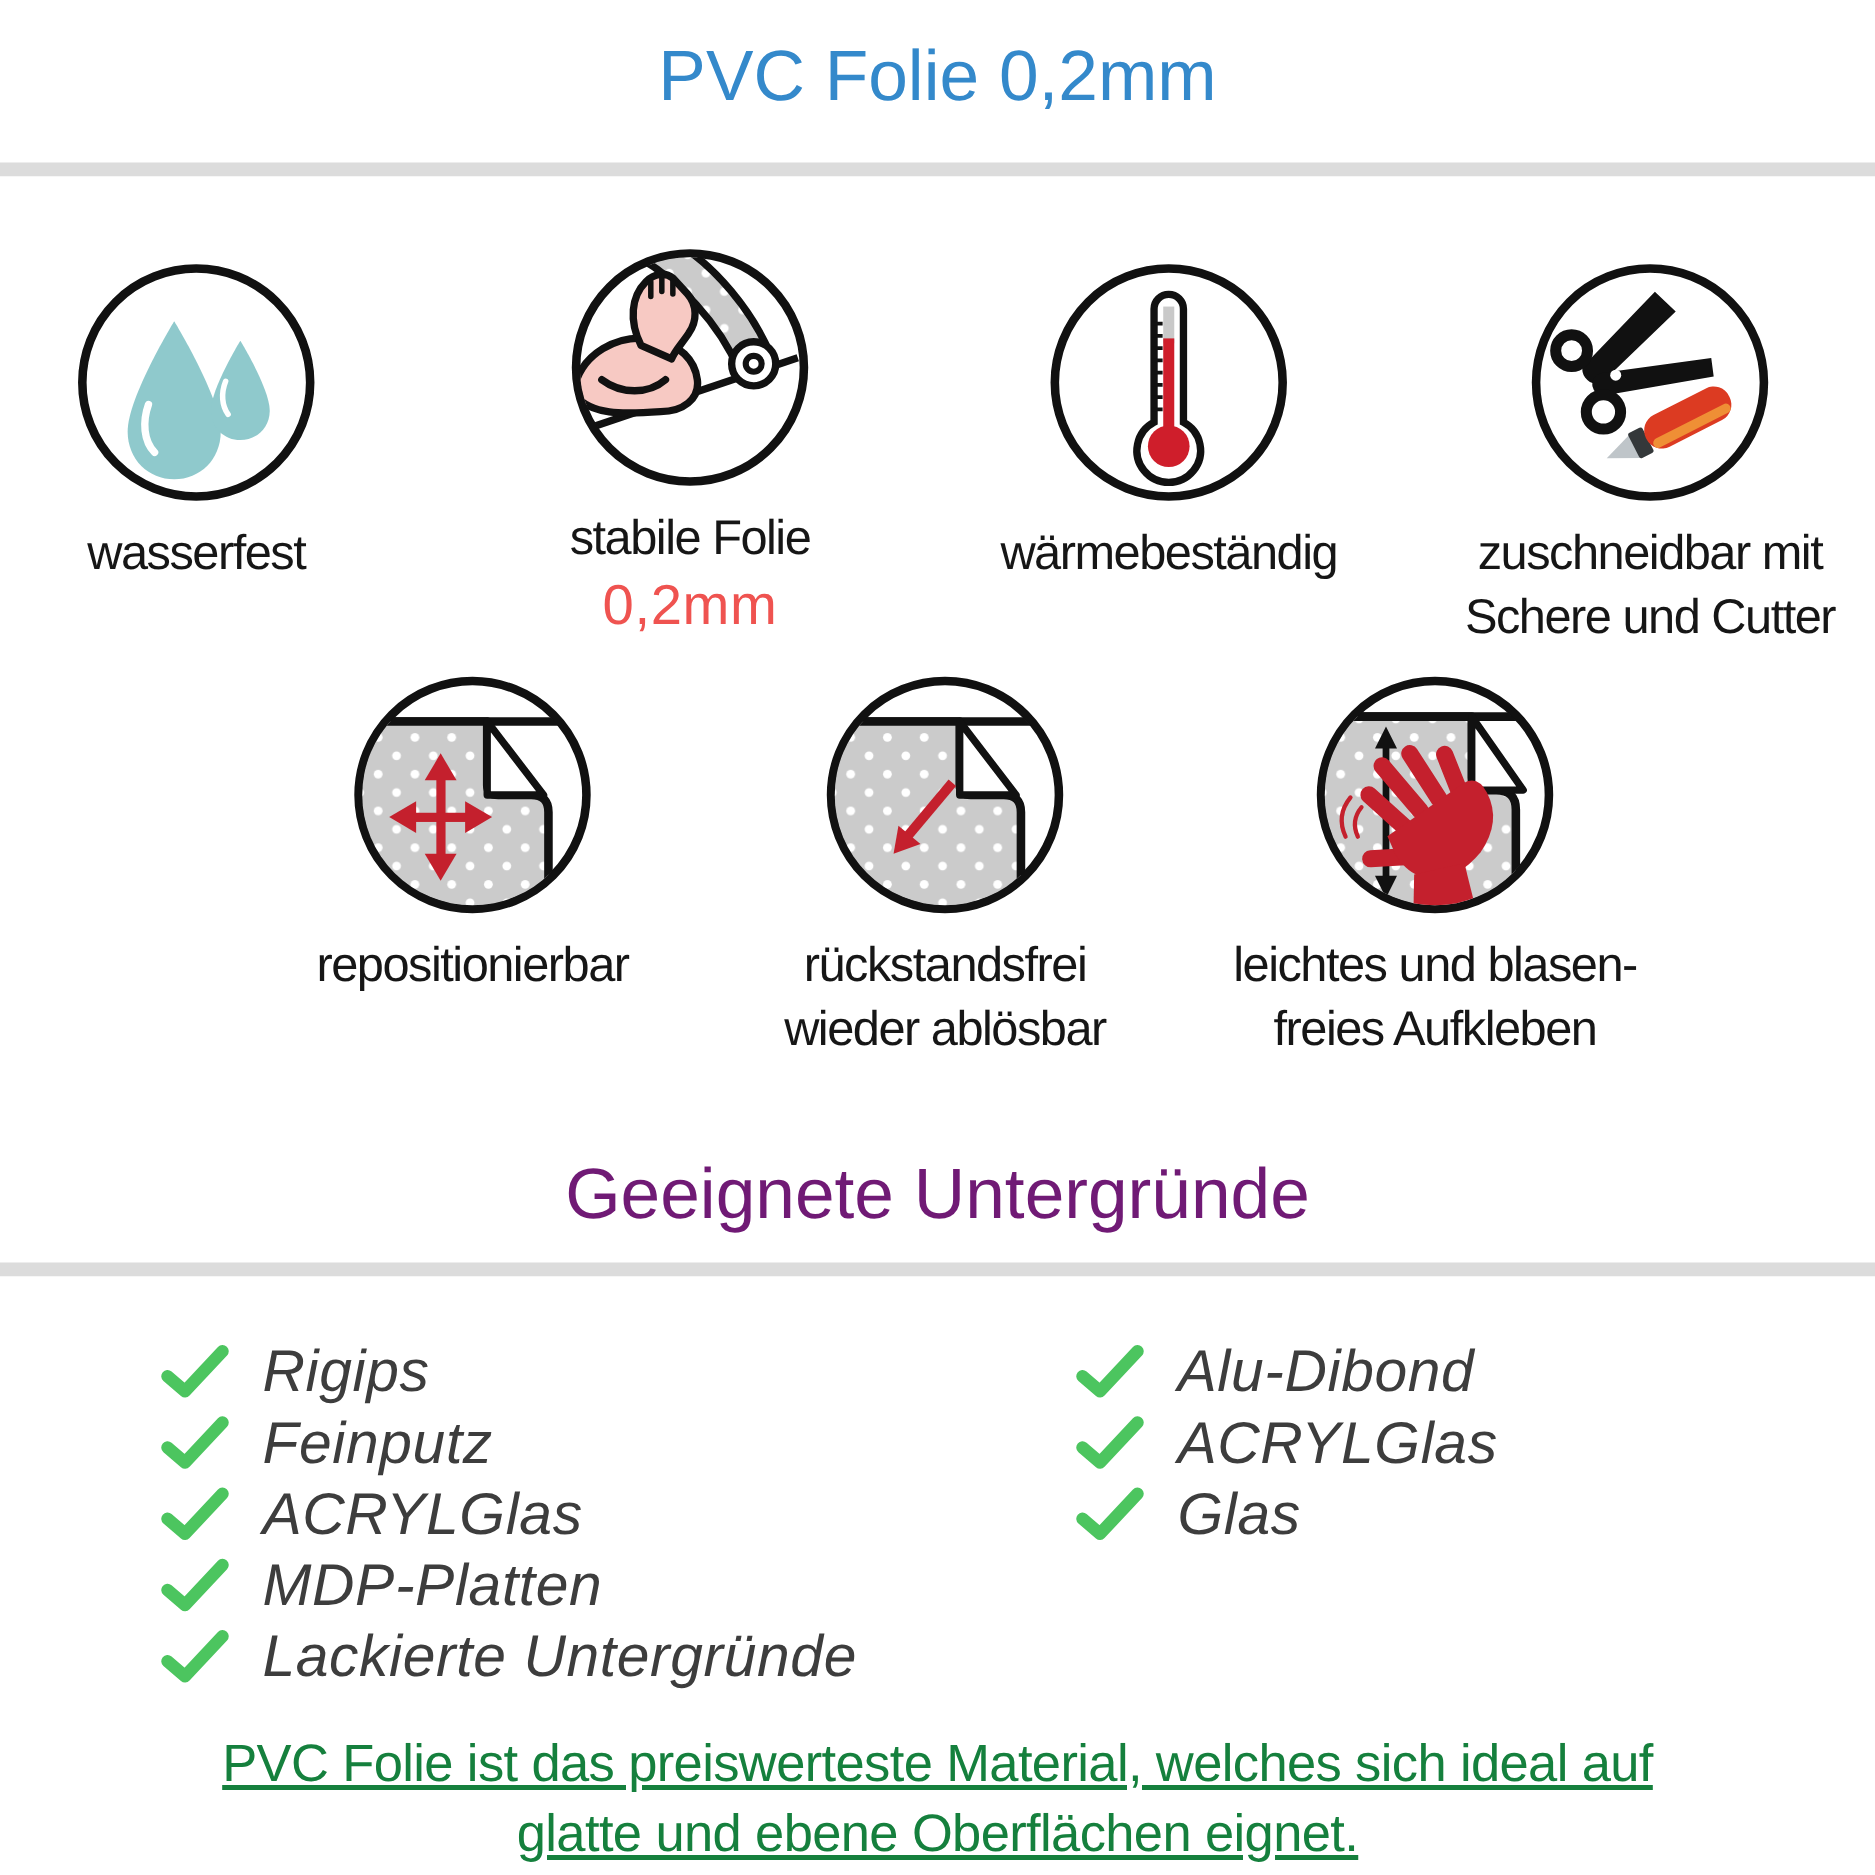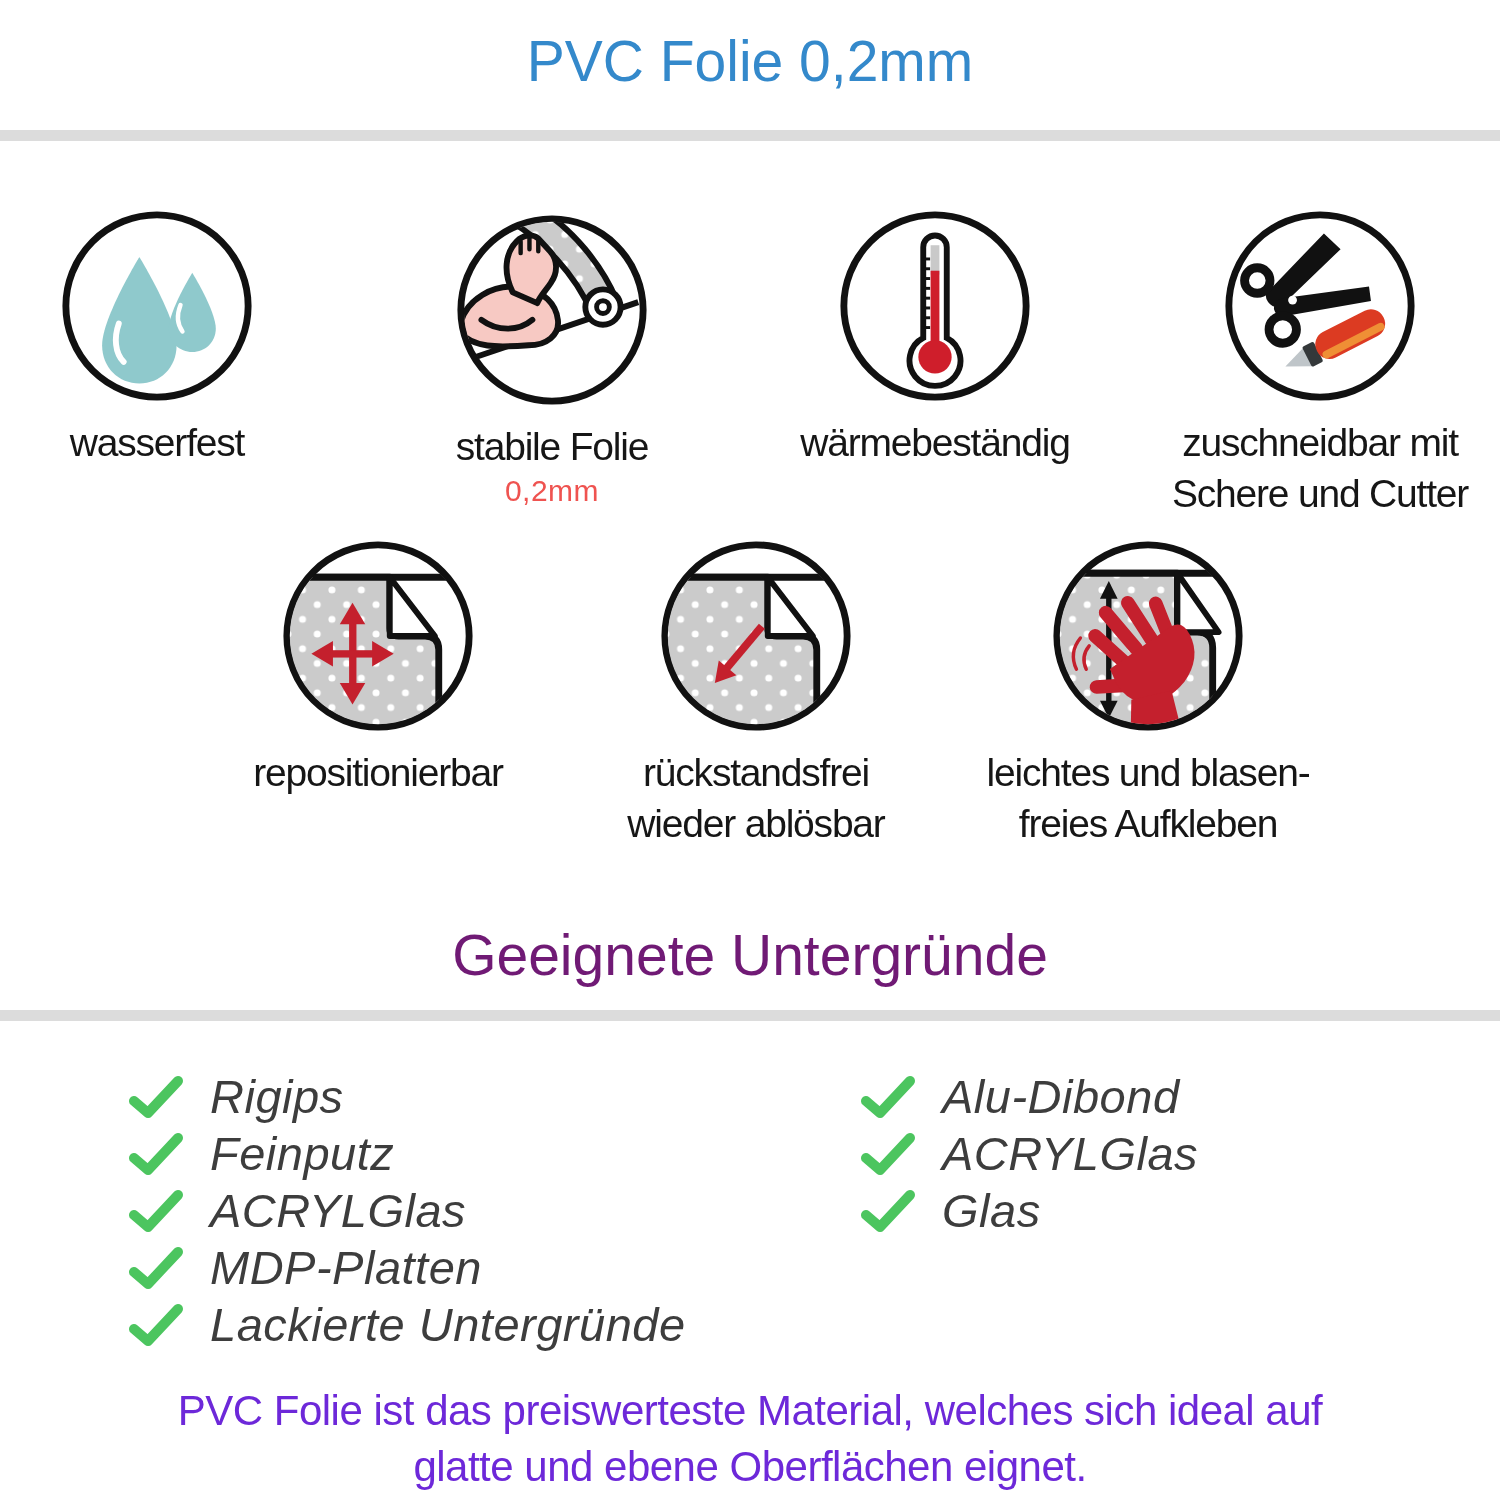--- a/index.html
+++ b/index.html
@@ -13,34 +13,34 @@
   }
   .divider{position:absolute;left:0;right:0;height:11px;background:#dcdcdc;}
   .d1{top:130px;}
   .d2{top:1010px;}
   .feat{position:absolute;width:400px;text-align:center;}
   .feat svg.circ{display:block;margin:0 auto;}
   .flabel{
     margin-top:13px;font-size:39px;color:#161616;line-height:1.32;
     letter-spacing:-1.2px;white-space:pre-line;
   }
-  .fsub{margin-top:2px;font-size:30px;color:#ef5350;letter-spacing:0.5px;}
+  .fsub{margin-top:2px;font-size:45px;color:#ef5350;letter-spacing:0.5px;}
   .h2{
     position:absolute;top:922px;left:0;right:0;margin:0;text-align:center;
     font-size:57px;font-weight:500;color:#701a75;
   }
   .col{position:absolute;top:1068px;}
   .col-left{left:128px;}
   .col-right{left:860px;}
   .srow{display:flex;align-items:center;height:57px;}
   .srow .chk{flex:0 0 auto;}
   .srow .stext{margin-left:26px;font-size:47px;color:#3d3d3d;letter-spacing:0.5px;white-space:nowrap;font-style:italic;}
   .footer{
     position:absolute;top:1383px;left:0;right:0;text-align:center;
-    font-size:42px;color:#6d28d9;line-height:56px;letter-spacing:-0.5px;
+    font-size:42px;color:#15803d;line-height:56px;letter-spacing:-0.5px;text-decoration:underline;
   }
 </style>
 </head>
 <body>
 
 <div class="page">
 
   <svg width="0" height="0" style="position:absolute" aria-hidden="true">
     <defs>
       <pattern id="dotpat" width="30" height="30" patternUnits="userSpaceOnUse">
@@ -61,21 +61,21 @@
     <svg class="circ" width="196" height="196" viewBox="0 0 200 200">
       <circle cx="100" cy="100" r="93" fill="#ffffff" stroke="#111111" stroke-width="7"></circle>
       <path d="M82,50 C82,50 44,112 44,140 C44,163 61,179 82,179 C103,179 120,163 120,140 C120,112 82,50 82,50 Z" fill="#8fc9cc"></path>
       <path d="M136,66 C136,66 112,105 112,123 C112,137 123,147 136,147 C149,147 160,137 160,123 C160,105 136,66 136,66 Z" fill="#8fc9cc"></path>
       <path d="M61,118 C56,132 57,148 66,157" stroke="#ffffff" stroke-width="6" fill="none" stroke-linecap="round"></path>
       <path d="M124,99 C120,109 121,119 126,126" stroke="#ffffff" stroke-width="4.5" fill="none" stroke-linecap="round"></path>
     </svg>
     <div class="flabel">wasserfest</div>
   </div>
 
-  <div class="feat" style="left:352px;top:212px">
+  <div class="feat" style="left:352px;top:196px">
     <svg class="circ" width="196" height="196" viewBox="0 0 200 200">
       <circle cx="100" cy="100" r="93" fill="#ffffff" stroke="#111111" stroke-width="7"></circle>
       <g clip-path="url(#clipc)">
         <path d="M10,152 L188,92" stroke="#111111" stroke-width="6" fill="none"></path>
         <path d="M58,10 C90,28 124,64 140,102 L166,90 C150,52 120,18 92,0 Z" fill="url(#dotpat)" stroke="#111111" stroke-width="6" stroke-linejoin="round"></path>
         <circle cx="152" cy="97" r="18" fill="#ffffff" stroke="#111111" stroke-width="6"></circle>
         <circle cx="152" cy="97" r="6.5" fill="none" stroke="#111111" stroke-width="5"></circle>
         <path d="M5,120 C10,88 42,72 70,77 C92,81 104,94 106,110 C108,126 94,136 76,136 C48,138 16,140 5,120 Z" fill="#f7c9c3" stroke="#111111" stroke-width="6"></path>
         <path d="M60,82 C50,62 52,42 64,30 C71,23 80,22 86,27 L98,40 C106,49 106,62 99,72 C93,81 87,87 85,93 Z" fill="#f7c9c3" stroke="#111111" stroke-width="6" stroke-linejoin="round"></path>
         <path d="M68,30 L68,42 M77,26 L77,38 M86,28 L86,40" stroke="#111111" stroke-width="4.5" fill="none" stroke-linecap="round"></path>

